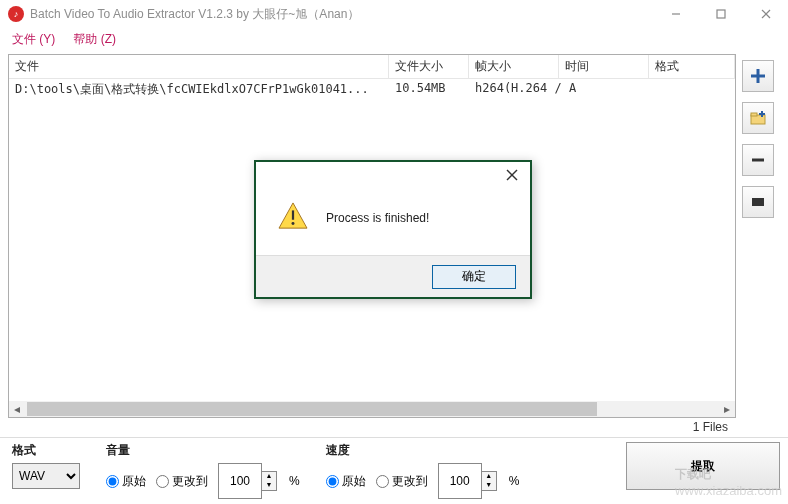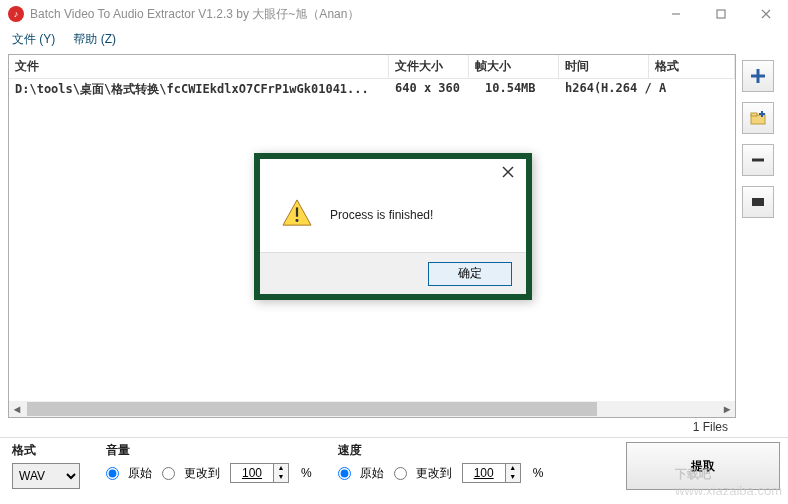--- a/index.html
+++ b/index.html
@@ -5,24 +5,24 @@
 * { box-sizing: border-box; margin: 0; padding: 0; font-family: "Segoe UI", "Microsoft YaHei", sans-serif; font-size: 12px; }
 body { width: 788px; height: 504px; background: #fff; overflow: hidden; position: relative; }
 
 .titlebar { height: 28px; display: flex; align-items: center; padding: 0 0 0 8px; color: #8e8e8e; }
 .titlebar .icon { width: 16px; height: 16px; background: #d92b2b; border-radius: 50%; display: flex; align-items: center; justify-content: center; color: #fff; font-size: 9px; margin-right: 6px; }
 .titlebar .title { flex: 1; font-size: 12px; }
 .winbtns { display: flex; }
 .winbtn { width: 45px; height: 28px; display: flex; align-items: center; justify-content: center; color: #888; }
 .winbtn svg { width: 10px; height: 10px; }
 
-.menubar { height: 22px; display: flex; align-items: center; padding: 0 12px; gap: 18px; color: #0c4a6e; font-size: 12px; }
+.menubar { height: 22px; display: flex; align-items: center; padding: 0 12px; gap: 18px; color: #be185d; font-size: 12px; }
 
 .content { display: flex; padding: 4px 8px 0 8px; height: 368px; }
-.table-wrap { flex: 1; border: 1px solid #adadad; background: #a21caf; overflow: hidden; display: flex; flex-direction: column; font-weight: bold; }
+.table-wrap { flex: 1; border: 1px solid #adadad; background: #a21caf; overflow: hidden; display: flex; flex-direction: column; }
 .thead { display: flex; background: #fff; border-bottom: 1px solid #e6e6e6; }
 .th { padding: 3px 6px; font-size: 12px; color: #333; border-right: 1px solid #e6e6e6; font-family: "Microsoft YaHei"; }
 .col-file { width: 380px; }
 .col-fs   { width: 90px; }
 .col-size { width: 80px; }
 .col-time { width: 90px; }
 .col-fmt  { flex: 1; }
 .tbody { flex: 1; overflow: hidden; background: #fff; }
 .trow { display: flex; height: 18px; }
 .td { padding: 2px 6px; font-family: "Consolas", monospace; font-size: 12px; color: #333; white-space: nowrap; overflow: hidden; }
@@ -34,31 +34,31 @@
 .sidebtns { width: 44px; display: flex; flex-direction: column; align-items: center; padding-top: 6px; gap: 10px; }
 .sbtn { width: 32px; height: 32px; border: 1px solid #b8b8b8; background: linear-gradient(#fdfdfd,#eaeaea); display: flex; align-items: center; justify-content: center; }
 
 .status { text-align: right; padding: 2px 60px 2px 16px; font-size: 12px; color: #333; font-family: "Microsoft YaHei"; }
 
 .bottom { display: flex; align-items: flex-start; padding: 4px 8px 8px 12px; gap: 26px; border-top: 1px solid #ddd; height: 64px; }
 .grp { display: flex; flex-direction: column; gap: 4px; }
 .grp-label { font-size: 12px; font-weight: bold; color: #222; font-family: "Microsoft YaHei"; }
 .grp-row { display: flex; align-items: center; gap: 10px; }
 select.fmt { width: 68px; height: 26px; border: 1px solid #888; font-size: 12px; padding-left: 2px; }
-.radio { display: flex; align-items: center; gap: 9px; font-size: 12px; }
+.radio { display: flex; align-items: center; gap: 3px; font-size: 12px; }
 .radio input { margin: 0; }
 .spin { display: flex; align-items: center; }
-.spin input { width: 44px; height: 20px; border: 1px solid #888; text-align: center; font-size: 12px; text-decoration: underline; }
+.spin input { width: 44px; height: 36px; border: 1px solid #888; text-align: center; font-size: 12px; }
 .spin .arrows { display: flex; flex-direction: column; border: 1px solid #888; border-left: none; }
 .spin .arrows div { width: 14px; height: 9px; font-size: 7px; line-height: 8px; text-align: center; background: #f4f4f4; }
 .pct { margin-left: 2px; }
 
 .extract { margin-left: auto; width: 154px; height: 48px; border: 1px solid #999; background: linear-gradient(#fbfbfb,#e6e6e6); display: flex; align-items: center; justify-content: center; font-size: 14px; font-weight: bold; font-family: "Microsoft YaHei"; }
 
-.dialog { position: absolute; left: 254px; top: 153px; width: 278px; border: 6px solid #14532d; background: #fff; box-shadow: 2px 2px 10px rgba(0,0,0,.25); }
+.dialog { position: absolute; left: 254px; top: 160px; width: 278px; border: 2px solid #14532d; background: #fff; box-shadow: 2px 2px 10px rgba(0,0,0,.25); }
 .dlg-title { height: 26px; display: flex; justify-content: flex-end; align-items: center; padding: 0 4px; }
 .dlg-close { width: 28px; height: 20px; display: flex; align-items: center; justify-content: center; }
 .dlg-body { display: flex; align-items: center; padding: 14px 20px 22px 22px; gap: 18px; }
 .warn-icon svg { width: 30px; height: 28px; }
 .dlg-msg { font-size: 12px; color: #222; }
 .dlg-foot { background: #f0f0f0; height: 42px; display: flex; align-items: center; justify-content: flex-end; padding-right: 14px; border-top: 1px solid #ddd; }
 .dlg-ok { width: 84px; height: 24px; border: 1px solid #0a64a4; background: #e6f0f8; font-size: 12px; font-family: "Microsoft YaHei"; }
 
 .watermark { position: absolute; right: 6px; bottom: 6px; font-size: 16px; color: #b7b7b7; font-weight: bold; opacity: .7; pointer-events: none; }
 .watermark small { display: block; font-size: 13px; font-weight: normal; color: #c9c9c9; }
@@ -99,21 +99,20 @@
     <div class="thead">
       <div class="th col-file">文件</div>
       <div class="th col-size">文件大小</div>
       <div class="th col-fs">帧大小</div>
       <div class="th col-time">时间</div>
       <div class="th col-fmt">格式</div>
     </div>
     <div class="tbody">
       <div class="trow">
         <div class="td col-file">D:\tools\桌面\格式转换\fcCWIEkdlxO7CFrP1wGk01041...</div>
-        <div class="td col-fs">640 x 360</div>
         <div class="td col-size">10.54MB</div>
         <div class="td col-fmt">h264(H.264 / A</div>
       </div>
     </div>
     <div class="hscroll">
       <div class="arrow">◂</div>
       <div class="track">
           <div class="thumb"></div>
         </div>
       <div class="arrow">▸</div>

